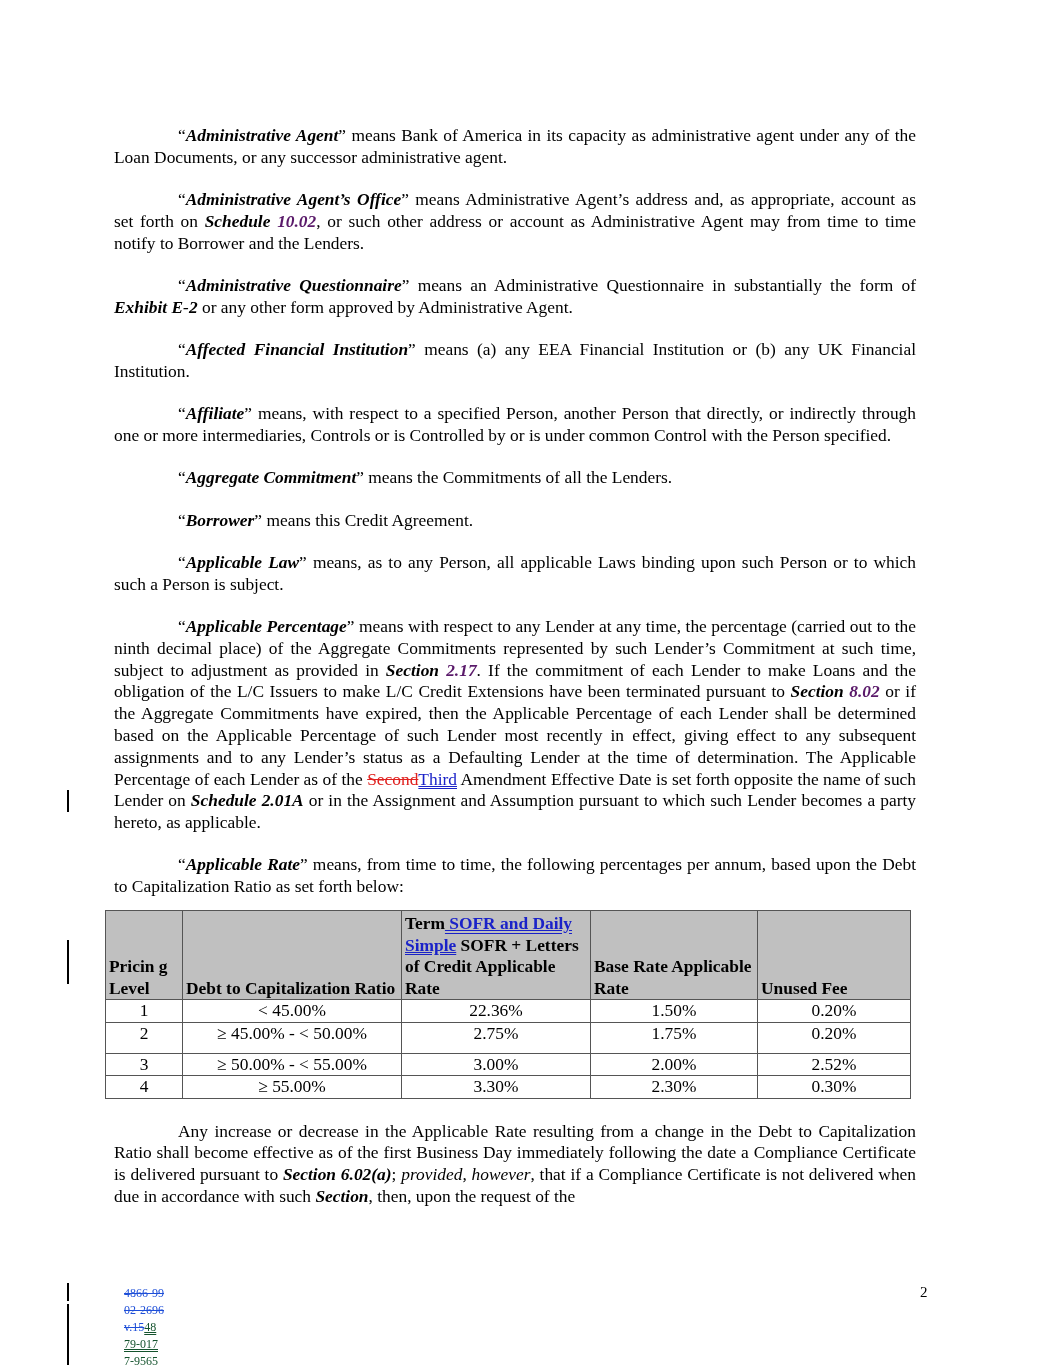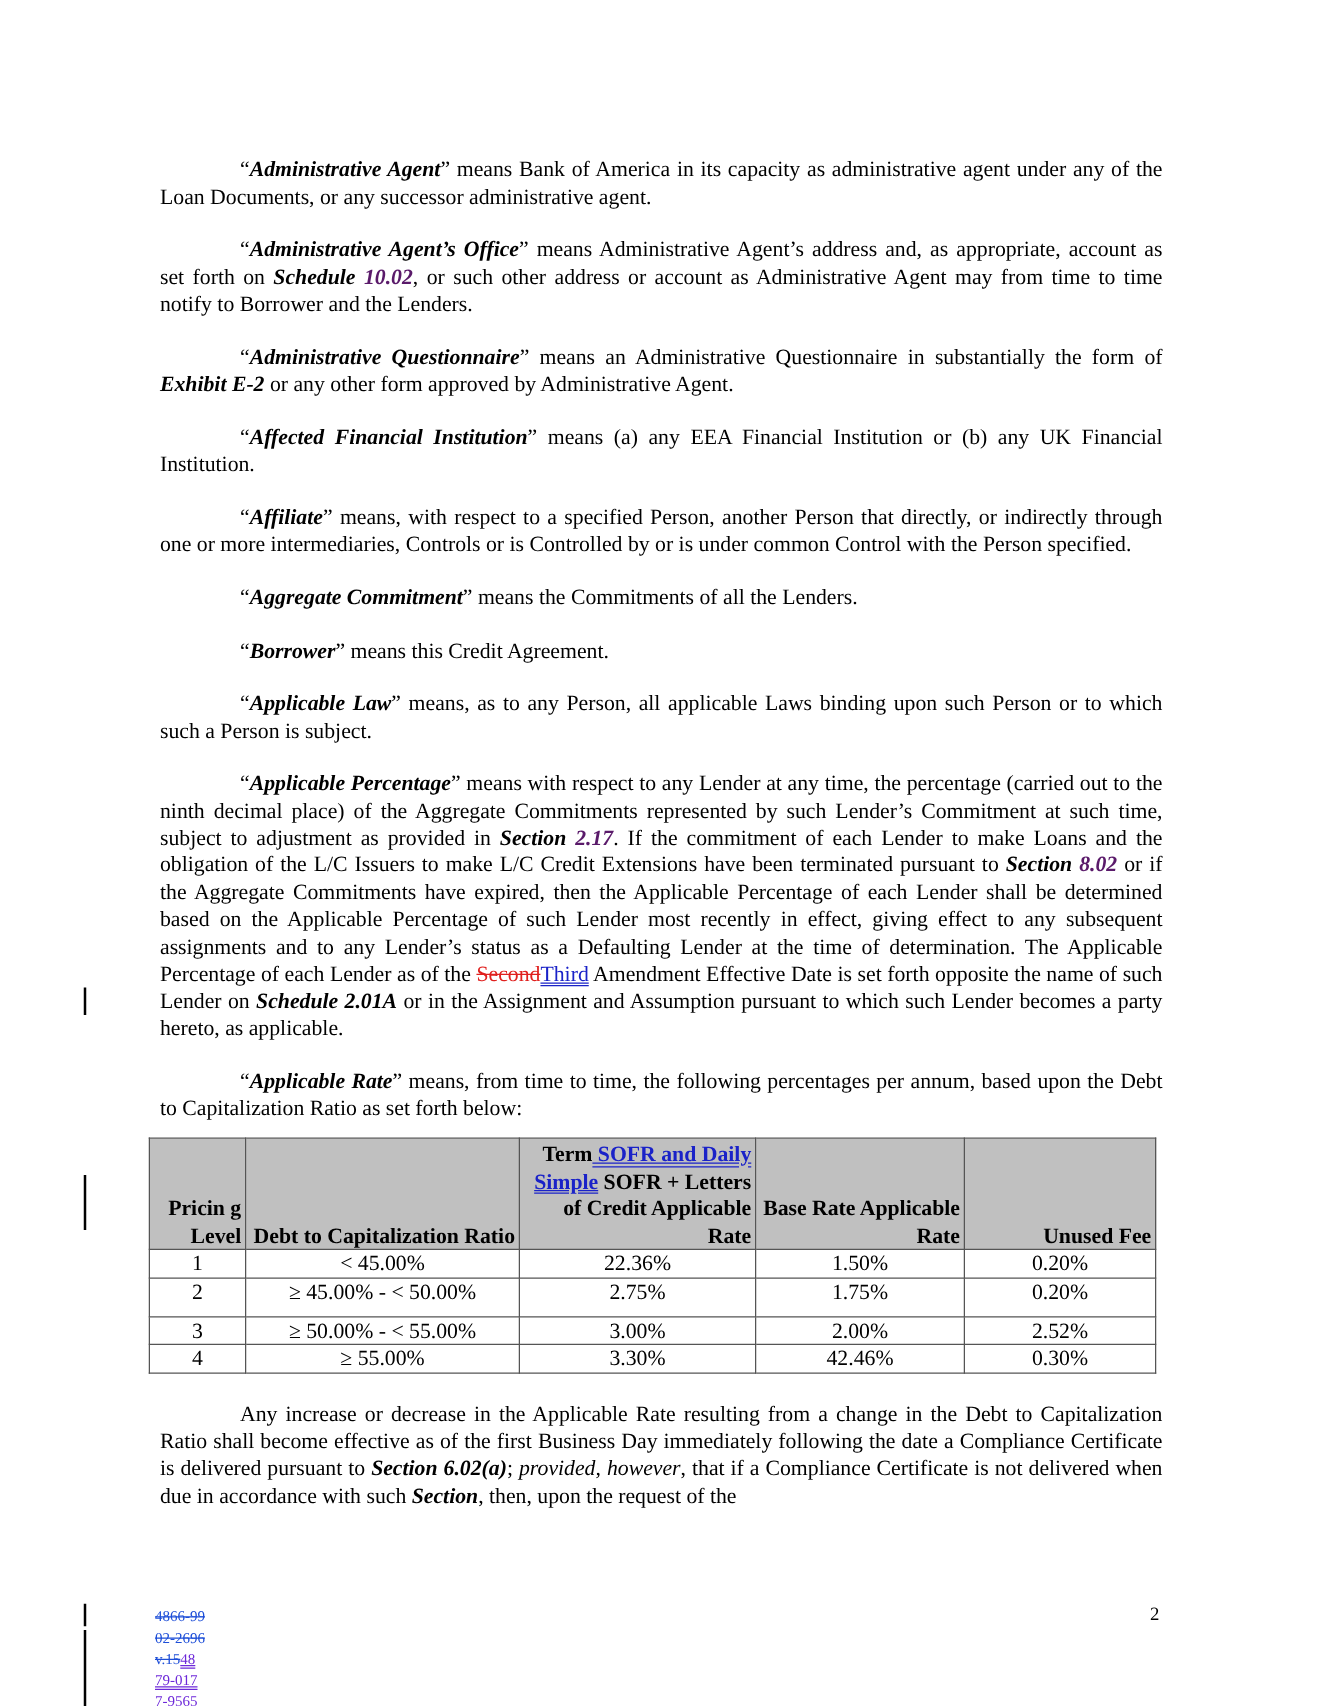--- a/index.html
+++ b/index.html
@@ -1,47 +1,47 @@
 <!DOCTYPE html>
 <html><head>
 <meta charset="utf-8">
 <style>
   html, body { margin: 0; padding: 0; background: #ffffff; }
   body {
     width: 1055px; height: 1365px; position: relative; overflow: hidden;
     font-family: "Liberation Serif", serif; font-size: 17.4px; color: #000;
   }
-  .page { position: absolute; left: 128px; top: 125px; width: 802px; }
+  .page { position: absolute; left: 114px; top: 125px; width: 802px; }
   p { margin: 0 0 20.5px 0; line-height: 21.8px; text-align: justify; }
   p .indent { display: inline-block; width: 64px; }
   .term { font-weight: bold; font-style: italic; }
   .ref { font-weight: bold; font-style: italic; margin-top: 32px; }
   .num { color: #5a1a6a; }
   .del { color: #e0201e; text-decoration: line-through; }
   .ins { color: #1a22c8; text-decoration: underline double; }
   .ital { font-style: italic; }
 
   table.rates {
     border-collapse: collapse; margin-left: -9px; width: 806px; margin-top: 9px; margin-bottom: 22px;
     font-size: 17.4px;
   }
   table.rates th {
-    background: #c0c0c0; font-weight: bold; vertical-align: bottom; text-align: right;
+    background: #c0c0c0; font-weight: bold; vertical-align: bottom; text-align: left;
     border: 1px solid #555; padding: 0 3px; line-height: 21.5px; height: 88px;
   }
   table.rates td {
     border: 1px solid #555; text-align: center; padding: 0; line-height: 21.5px;
   }
   table.rates tr.tall td { height: 30px; vertical-align: top; }
   .ins-b { color: #1a22c8; text-decoration: underline double; }
 
   .changebar { position: absolute; left: 67px; width: 2px; background: #000; }
   .footer-id { position: absolute; left: 124px; top: 1285px; font-size: 12px; line-height: 17px; }
   .footer-id .del { color: #1d4ed8; }
-  .footer-id .ins { color: #6d28d9; font-family: Liberation Serif, serif; }
+  .footer-id .ins { color: #14532d; font-family: Liberation Serif, serif; }
   .page-num { position: absolute; left: 920px; top: 1284px; font-size: 15px; }
 </style>
 </head>
 <body>
 
 <div class="page">
 
   <p><span class="indent"></span>“<span class="term">Administrative Agent</span><span>” means Bank of America in its capacity as administrative agent under any of the Loan Documents, or any successor administrative agent.</span></p>
 
   <p><span class="indent"></span>“<span class="term">Administrative Agent’s Office</span><span>” means Administrative Agent’s address and, as appropriate, account as set forth on </span><span class="ref"><span>Schedule</span> <span class="num">10.02</span></span><span>, or such other address or account as Administrative Agent may from time to time notify to Borrower and the Lenders.</span></p>
@@ -91,21 +91,21 @@
         <td>3</td>
         <td>≥ 50.00% - &lt; 55.00%</td>
         <td>3.00%</td>
         <td>2.00%</td>
         <td>2.52%</td>
       </tr>
       <tr>
         <td>4</td>
         <td>≥ 55.00%</td>
         <td>3.30%</td>
-        <td>42.46%</td>
+        <td>2.30%</td>
         <td>0.30%</td>
       </tr>
     </tbody>
   </table>
 
   <p><span class="indent"></span><span>Any increase or decrease in the Applicable Rate resulting from a change in the Debt to Capitalization Ratio shall become effective as of the first Business Day immediately following the date a Compliance Certificate is delivered pursuant to </span><span class="ref">Section 6.02(a)</span><span>; </span><span class="ital">provided, however</span><span>, that if a Compliance Certificate is not delivered when due in accordance with such </span><span class="ref">Section</span><span>, then, upon the request of the</span></p>
 </div>
 
 <div class="changebar" style="top:790px;height:22px"></div>
 <div class="changebar" style="top:940px;height:44px"></div>

